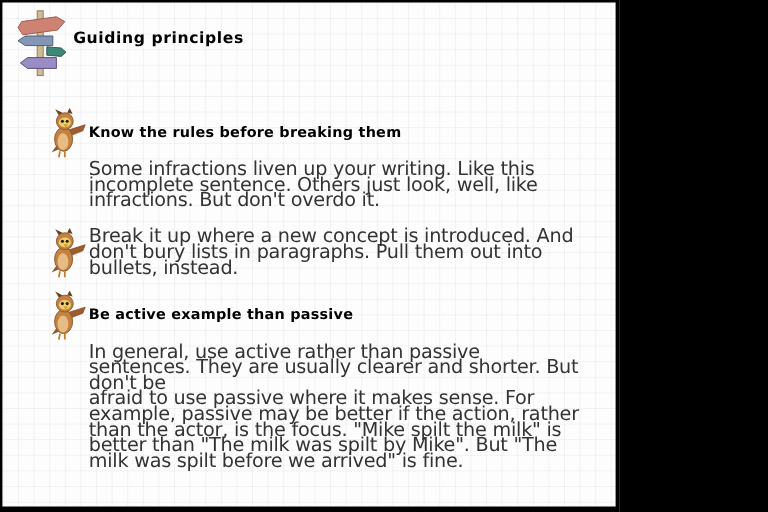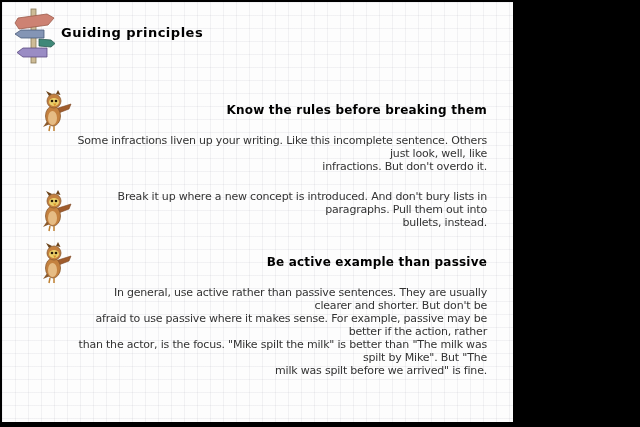--- a/index.html
+++ b/index.html
@@ -39,31 +39,31 @@
     margin-left: 40px;
     margin-right: 26px;
   }
   .principle.first { margin-top: 24px; }
   .principle + .principle { margin-top: 13px; }
   .owl {
     position: absolute;
     left: 0; top: 0;
     width: 30px; height: 42px;
   }
-  .content { margin-left: 32px; text-align: right; }
+  .content { margin-left: 32px; }
   .content h2 {
     padding-top: 13px;
     font-size: 12px;
     font-weight: bold;
     color: #000;
     letter-spacing: 0.2px;
   }
   .content p {
     margin-top: 17px;
-    font-size: 11px;
+    font-size: 16px;
     line-height: 13px;
     letter-spacing: -0.2px;
     color: #333;
     white-space: pre-line;
     max-width: 560px;
   }
 </style>
 </head>
 <body>
 

